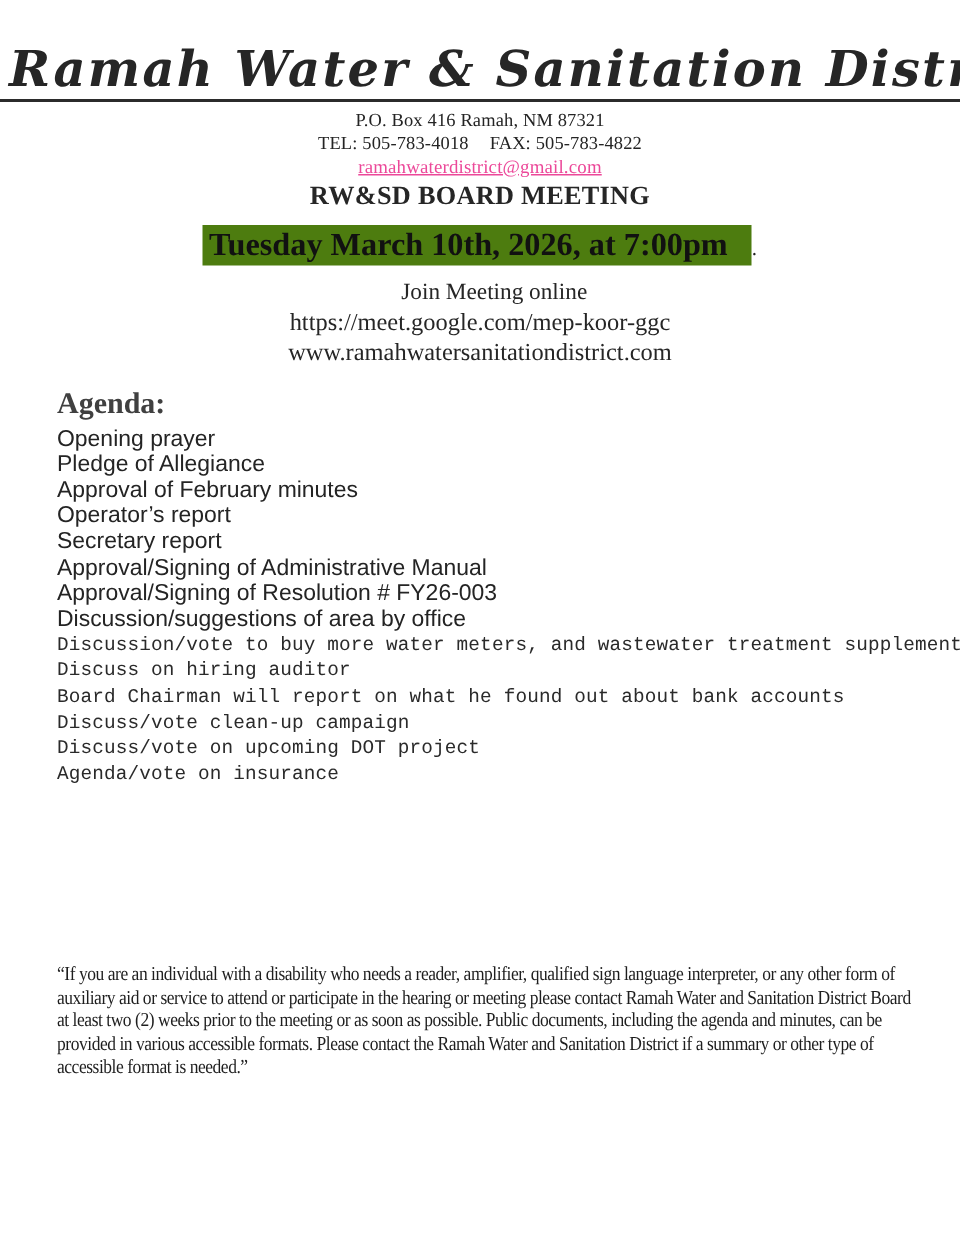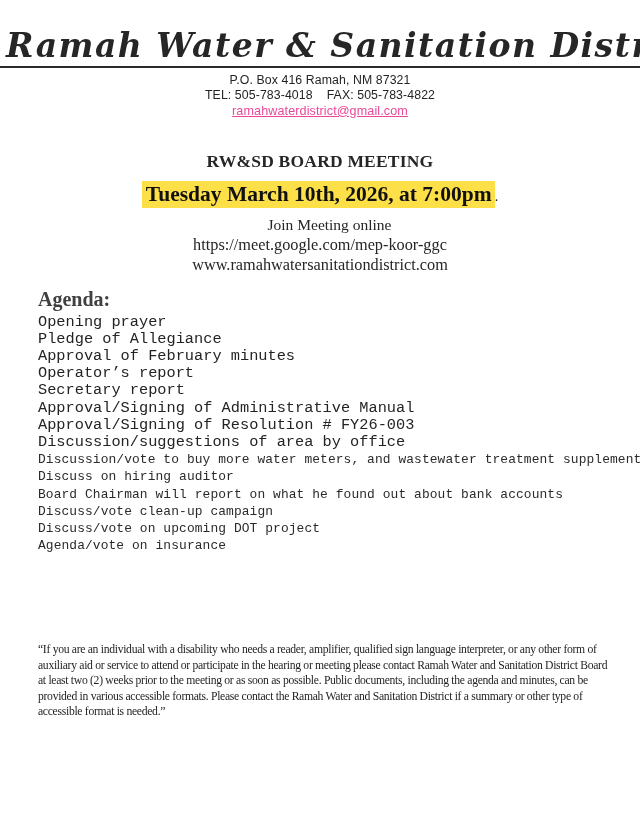--- a/index.html
+++ b/index.html
@@ -28,55 +28,54 @@
     font-weight: 700;
     font-size: 33px;
     line-height: 1.12;
     letter-spacing: 1.5px;
     color: #262626;
     border-bottom: 2px solid #2b2b2b;
     padding: 0 6px 1px 6px;
     white-space: nowrap;
   }
   .addr-line {
-    font-family: Liberation Sans, sans-serif;
+    font-family: Liberation Serif, serif;
     font-size: 12.3px;
     line-height: 14.8px;
     color: #242424;
     letter-spacing: 0.1px;
   }
   .addr-line.first { margin-top: 5px; }
   .telfax-gap { display: inline-block; width: 14px; }
   .email-line { line-height: 16.5px; }
   .email-link {
     color: #ec4899;
     text-decoration: underline;
     cursor: pointer;
     font-size: 12.6px;
   }
   
   .meeting { text-align: center; }
   .meeting-heading {
-    margin-top: 31px;
     font-weight: 700;
     font-size: 17.5px;
     line-height: 22px;
     color: #262626;
     letter-spacing: 0.2px;
   }
   .meeting-date {
     margin-top: 9px;
     font-size: 21.5px;
     line-height: 26px;
     font-weight: 700;
     color: #111111;
   }
   .hl {
-    background: #fde047;
-    padding: 1px 3px 2px 4px;
+    background: #4d7c0f;
+    padding: 1px 16px 2px 4px;
   }
   .date-suffix {
     font-weight: 400;
     font-size: 14px;
     color: #222222;
   }
   .join-line {
     font-size: 15.5px;
     line-height: 19.5px;
     color: #262626;
@@ -93,21 +92,21 @@
     font-size: 20px;
     line-height: 23px;
     color: #404040;
     margin: 0 0 3px 0;
   }
   .agenda-item {
     white-space: nowrap;
     color: #242424;
   }
   .agenda-item.style-a {
-    font-family: Liberation Mono, monospace;
+    font-family: Liberation Sans, sans-serif;
     font-size: 15.3px;
     line-height: 17.2px;
   }
   .agenda-item.style-b {
     font-family: Liberation Mono, monospace;
     font-size: 12.9px;
     line-height: 17.2px;
     letter-spacing: 0.1px;
     color: #2a2a2a;
   }

